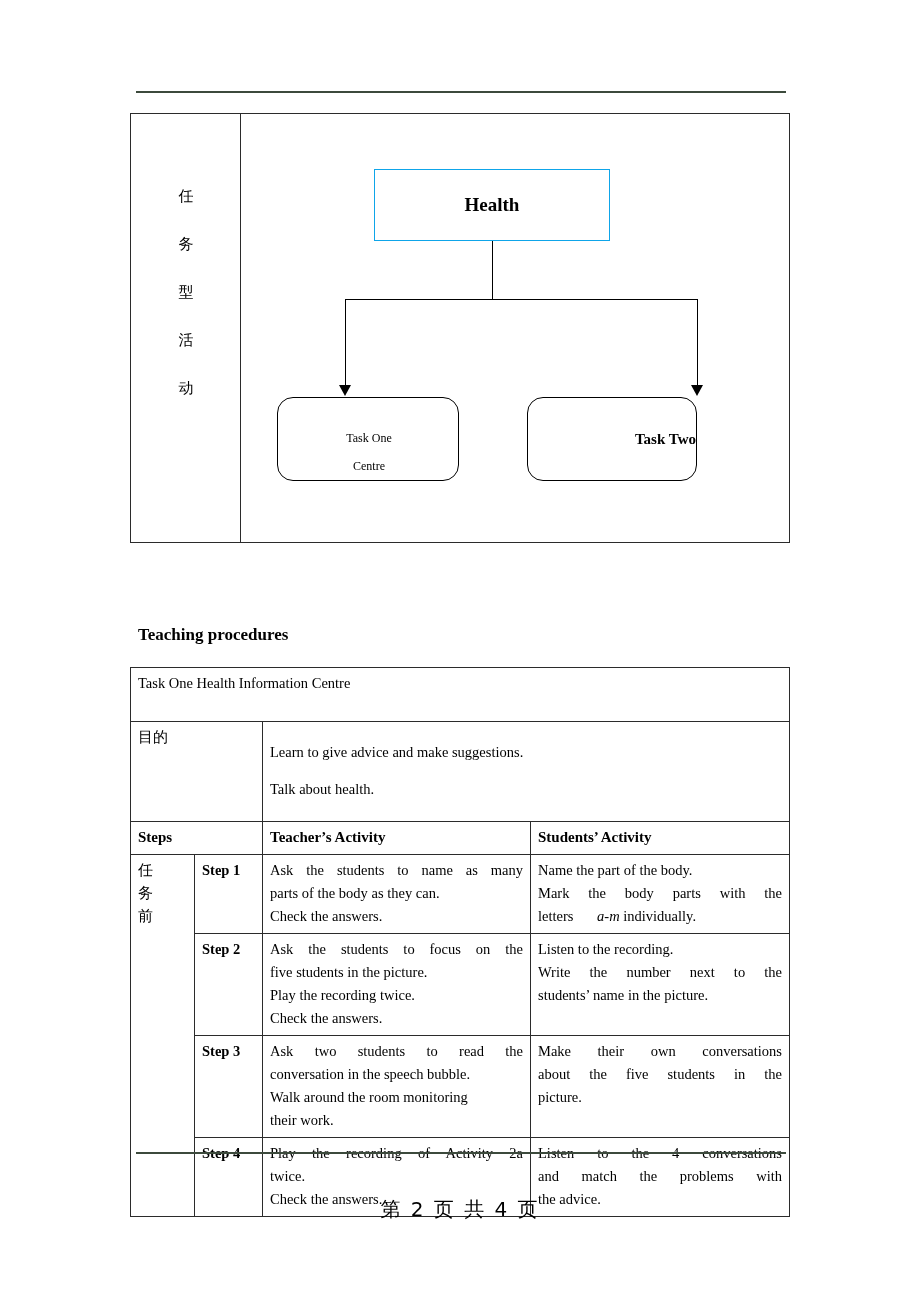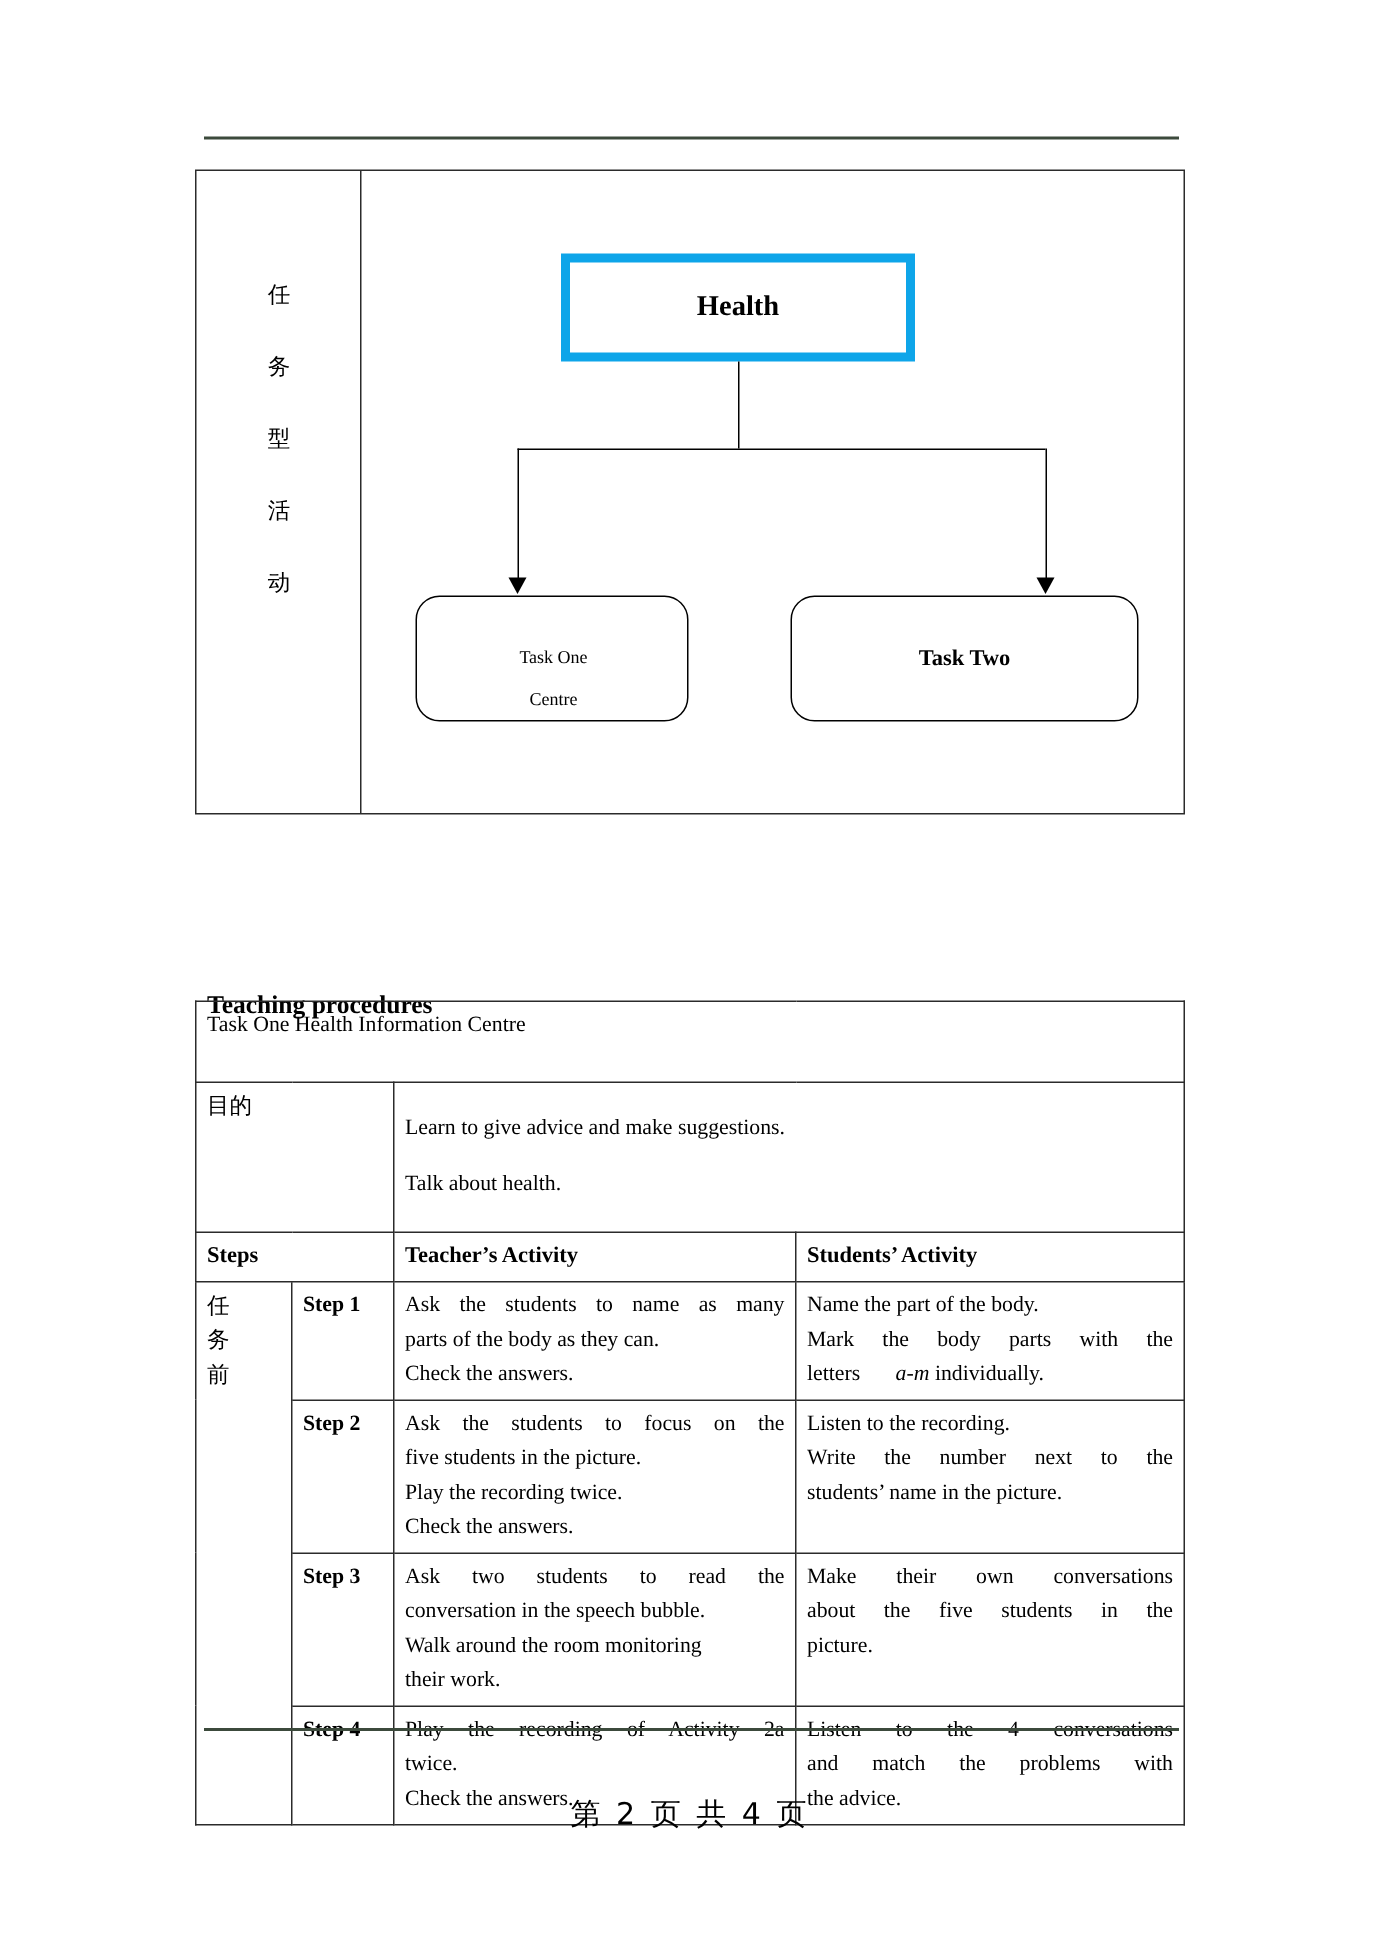--- a/index.html
+++ b/index.html
@@ -76,21 +76,21 @@
     position: relative;
   }
 
   
   .node-health {
     position: absolute;
     left: 133px;
     top: 55px;
     width: 236px;
     height: 72px;
-    border: 6px solid #0ea5e9;
+    border: 1px solid #0ea5e9;
     box-sizing: border-box;
     display: flex;
     align-items: center;
     justify-content: center;
     font-weight: bold;
     font-size: 19px;
   }
   .connector-stem {
     position: absolute;
     left: 251px;
@@ -136,24 +136,24 @@
     box-sizing: border-box;
     height: 84px;
     overflow: hidden;
   }
   .node-task.one {
     left: 36px;
     width: 182px;
   }
   .node-task.two {
     left: 286px;
-    width: 232px;
+    width: 170px;
     display: flex;
     align-items: center;
-    justify-content: center;
+    justify-content: flex-end;
   }
   .task-one-text {
     position: absolute;
     left: 0;
     top: 13px;
     width: 182px;
     text-align: center;
     font-size: 12px;
     line-height: 28px;
     margin-top: 13px;
@@ -161,21 +161,21 @@
   .task-one-text span { display: block; }
   .task-two-text {
     font-weight: bold;
     font-size: 15px;
   }
 
   
   .section-heading {
     position: absolute;
     left: 138px;
-    top: 660px;
+    top: 625px;
     font-weight: bold;
     font-size: 17px;
     text-align: center;
   }
 
   
   .proc-table {
     position: absolute;
     left: 130px;
     top: 667px;

